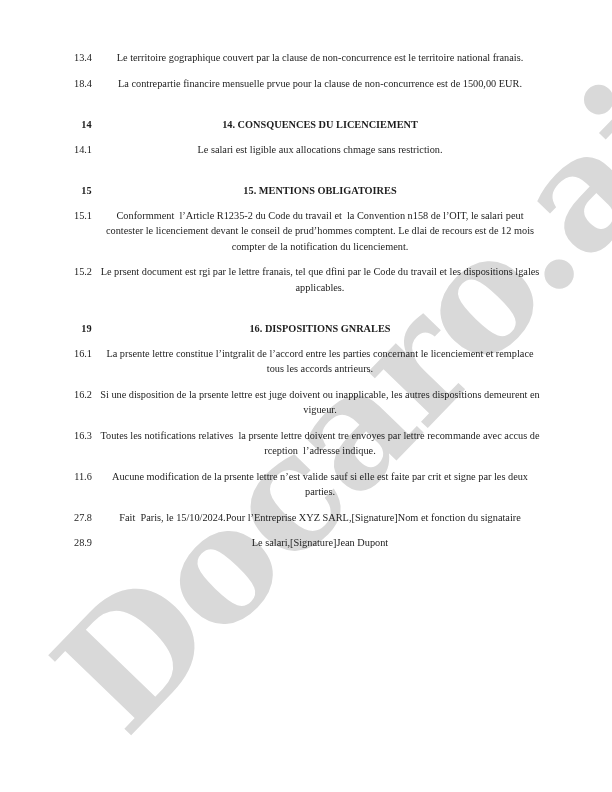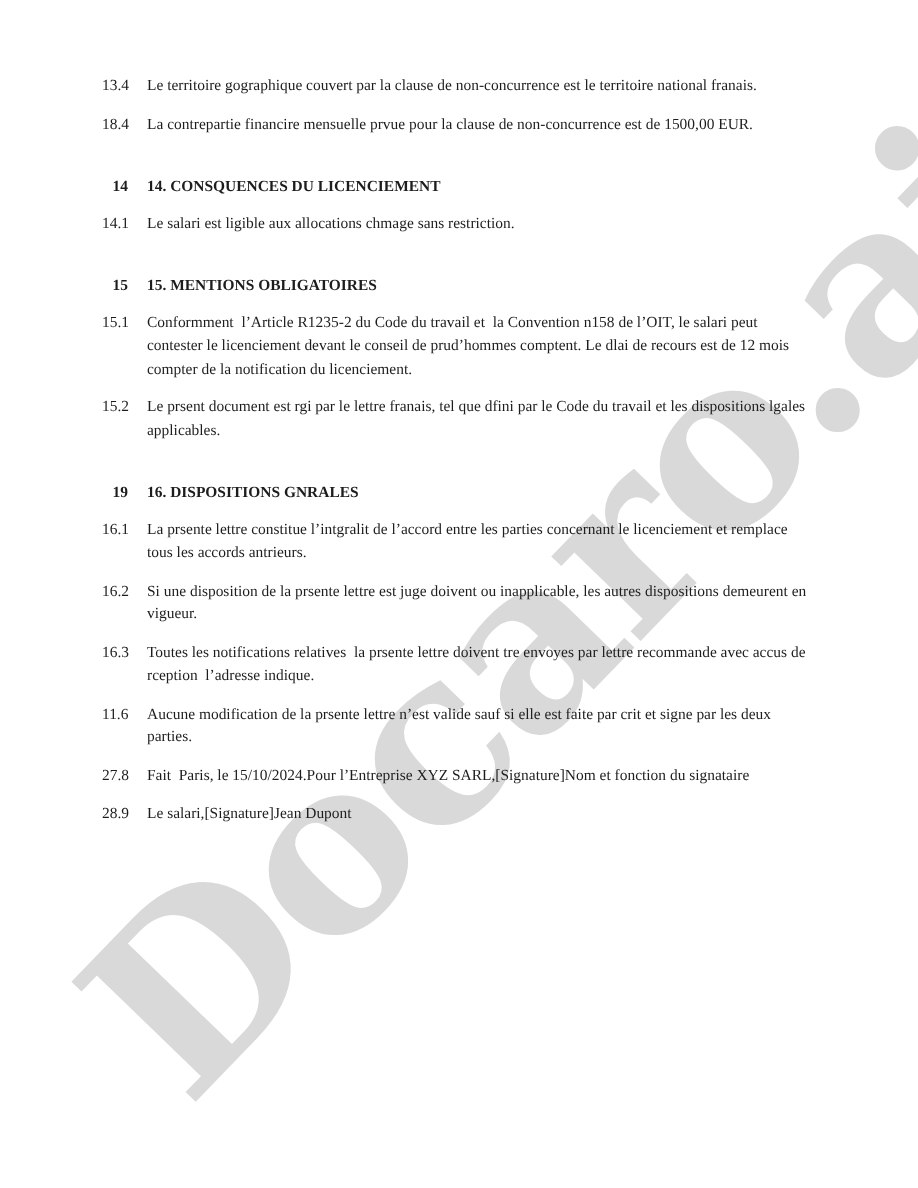--- a/index.html
+++ b/index.html
@@ -31,20 +31,21 @@
     z-index: 0;
     user-select: none;
     pointer-events: none;
   }
   .content {
     position: absolute;
     left: 68px;
     top: 50px;
     width: 474px;
     z-index: 1;
+    text-align: center;
   }
   .row {
     display: flex;
     align-items: flex-start;
     font-size: 10.3px;
     line-height: 15.5px;
     margin: 0 0 10px 0;
     white-space: pre-wrap;
   }
   .row .num {

